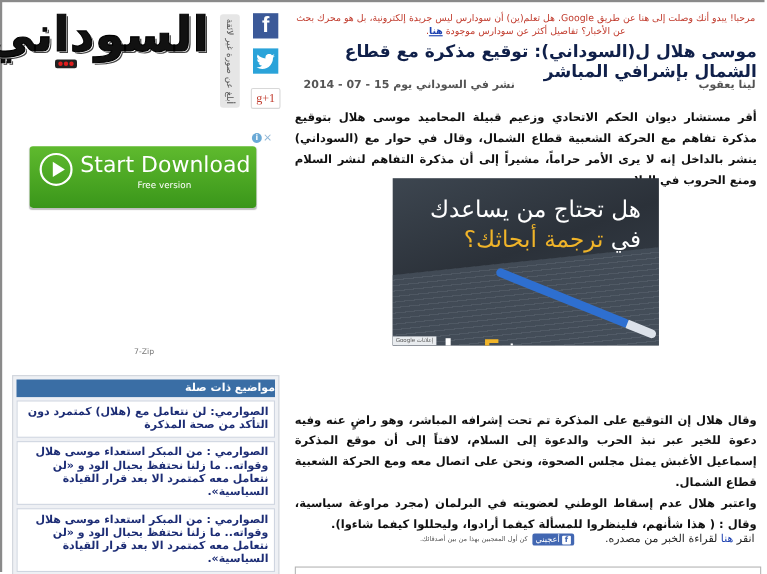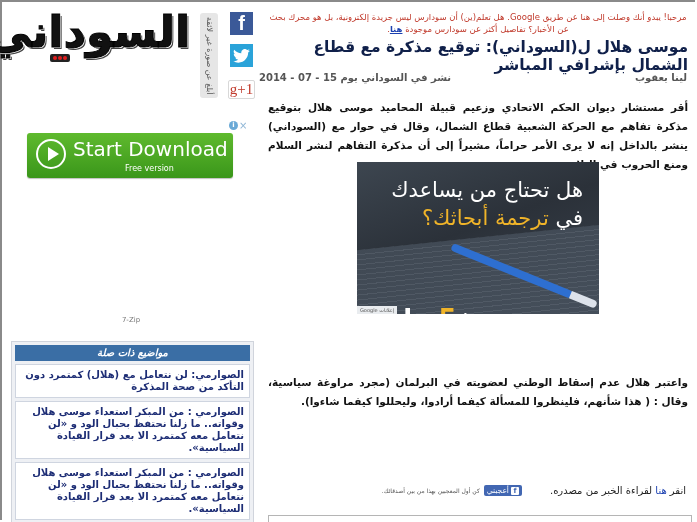--- a/index.html
+++ b/index.html
@@ -35,31 +35,31 @@
   .vertical-tag {
     position: absolute; left: 200px; top: 13px; width: 18px; height: 85px;
     background: #e6e6e6; border-radius: 3px;
     writing-mode: vertical-rl; font-size: 8px; color: #555;
     display: flex; align-items: center; justify-content: center;
     direction: rtl;
   }
   .social { position: absolute; left: 230px; width: 23px; height: 23px; display: flex; align-items: center; justify-content: center; }
   .fb { top: 12px; background: #3b5998; color: #fff; font-weight: bold; font-size: 20px; font-family: "Liberation Sans", sans-serif; }
   .tw { top: 44px; background: #2aa3d9; }
-  .gp { top: 80px; left: 228px; width: 25px; height: 17px; border: 1px solid #d8d8d8; border-radius: 2px; background: #fff; color: #c0392b; font-size: 15px; font-family: "Liberation Serif", serif; justify-content: center; }
+  .gp { top: 80px; left: 228px; width: 25px; height: 17px; border: 1px solid #d8d8d8; border-radius: 2px; background: #fff; color: #c0392b; font-size: 11px; font-family: "Liberation Serif", serif; justify-content: center; }
 
   .ad-choices {
     position: absolute; left: 229px; top: 120px; font-size: 9px; color: #4a90c8;
     display: flex; gap: 1px; align-items: center;
   }
   .ad-choices .i { width: 9px; height: 9px; border-radius: 50%; background: #6aa9d6; color: #fff; font-size: 7px; text-align: center; line-height: 9px; font-weight: bold; }
   .ad-choices .x { color: #8fb6d6; font-size: 10px; }
 
   .download-btn {
-    position: absolute; left: 27px; top: 133px; width: 206px; height: 45px;
+    position: absolute; left: 27px; top: 133px; width: 206px; height: 56px;
     background: linear-gradient(#5fba2e, #3a961a);
     border-radius: 3px; color: #fff; box-shadow: 0 1px 1px rgba(0,0,0,.25);
   }
   .play-circle {
     position: absolute; left: 9px; top: 6px; width: 30px; height: 30px;
     border: 2px solid #fff; border-radius: 50%; box-sizing: border-box;
   }
   .play-circle::after {
     content: ""; position: absolute; left: 10px; top: 6px;
     border-left: 11px solid #fff; border-top: 7px solid transparent; border-bottom: 7px solid transparent;
@@ -69,40 +69,40 @@
 
   .ad-label { position: absolute; left: 0; width: 262px; top: 316px; text-align: center; font-size: 7px; color: #777; }
 
   .related {
     position: absolute; left: 11px; top: 341px; width: 243px; height: 190px;
     background: #eef0f4; border: 1px solid #d0d4dc; box-sizing: border-box;
     padding: 3px 3px;
   }
   .related-head {
     background: #3a6ea5; color: #fff; font-size: 10px; font-weight: bold;
-    text-align: center; height: 16px; line-height: 16px; direction: rtl; font-style: italic;
+    text-align: right; height: 16px; line-height: 16px; direction: rtl;
   }
   .related-item {
     background: #fff; border: 1px solid #cfd5e0; margin-top: 3px;
     padding: 4px 5px; font-size: 10px; line-height: 12px; color: #1d2d75;
     font-weight: bold; direction: rtl; text-align: right;
   }
 
   
   .notice {
     position: absolute; left: 268px; top: 11px; width: 420px;
     direction: rtl; text-align: center; font-size: 8.5px; line-height: 12px; color: #c0392b;
   }
   .notice a { color: #1a3fb0; text-decoration: underline; font-weight: bold; }
   .title {
     position: absolute; left: 268px; top: 38px; width: 420px;
     direction: rtl; text-align: right; font-size: 15.5px; font-weight: bold; color: #10204a;
   }
   .author { position: absolute; right: 10px; top: 72px; font-size: 10px; color: #555; font-weight: bold; direction: rtl; }
-  .pubdate { position: absolute; left: 259px; top: 72px; font-size: 10px; color: #555; font-weight: bold; direction: rtl; }
+  .pubdate { position: absolute; left: 276px; top: 72px; font-size: 10px; color: #555; font-weight: bold; direction: rtl; }
   .para {
     position: absolute; left: 268px; width: 420px; direction: rtl; text-align: justify;
     font-size: 10.5px; line-height: 19px; font-weight: bold; color: #111;
   }
   .p1 { top: 98px; }
   .p2 { top: 373px; }
 
   .banner {
     position: absolute; left: 357px; top: 162px; width: 242px; height: 152px;
     background: linear-gradient(160deg, #3d4650 0%, #2b3139 45%, #3a434e 100%);
@@ -210,20 +210,21 @@
   <div class="pen"></div>
   <div class="b-line1">هل تحتاج من يساعدك</div>
   <div class="b-line2"><span>في </span><span class="hl">ترجمة أبحاثك</span><span class="hl">؟</span></div>
   <div class="b-logo"><span>خ</span><span class="five">5</span><span>سات</span></div>
   <div class="b-tag">لبيع مصدره الخدمات المصغرة</div>
   <div class="b-btn">جرب</div>
   <div class="b-foot">إعلانات Google</div>
 </div>
 
 <div class="para p2">
+  <div>وقال هلال إن التوقيع على المذكرة تم تحت إشرافه المباشر، وهو راضٍ عنه وفيه دعوة للخير عبر نبذ الحرب والدعوة إلى السلام، لافتاً إلى أن موقع المذكرة إسماعيل الأغبش يمثل مجلس الصحوة، ونحن على اتصال معه ومع الحركة الشعبية قطاع الشمال.</div>
   <div>واعتبر هلال عدم إسقاط الوطني لعضويته في البرلمان (مجرد مراوغة سياسية، وقال : ( هذا شأنهم، فلينظروا للمسألة كيفما أرادوا، وليحللوا كيفما شاءوا).</div>
 </div>
 
 <div class="source-line">
   <span><span>انقر </span><a class="here">هنا</a><span> لقراءة الخبر من مصدره.</span></span>
   <span class="like-btn">
       <span class="f">f</span>
       <span>أعجبني</span>
     </span>
   <span class="like-text">كن أول المعجبين بهذا من بين أصدقائك.</span>

